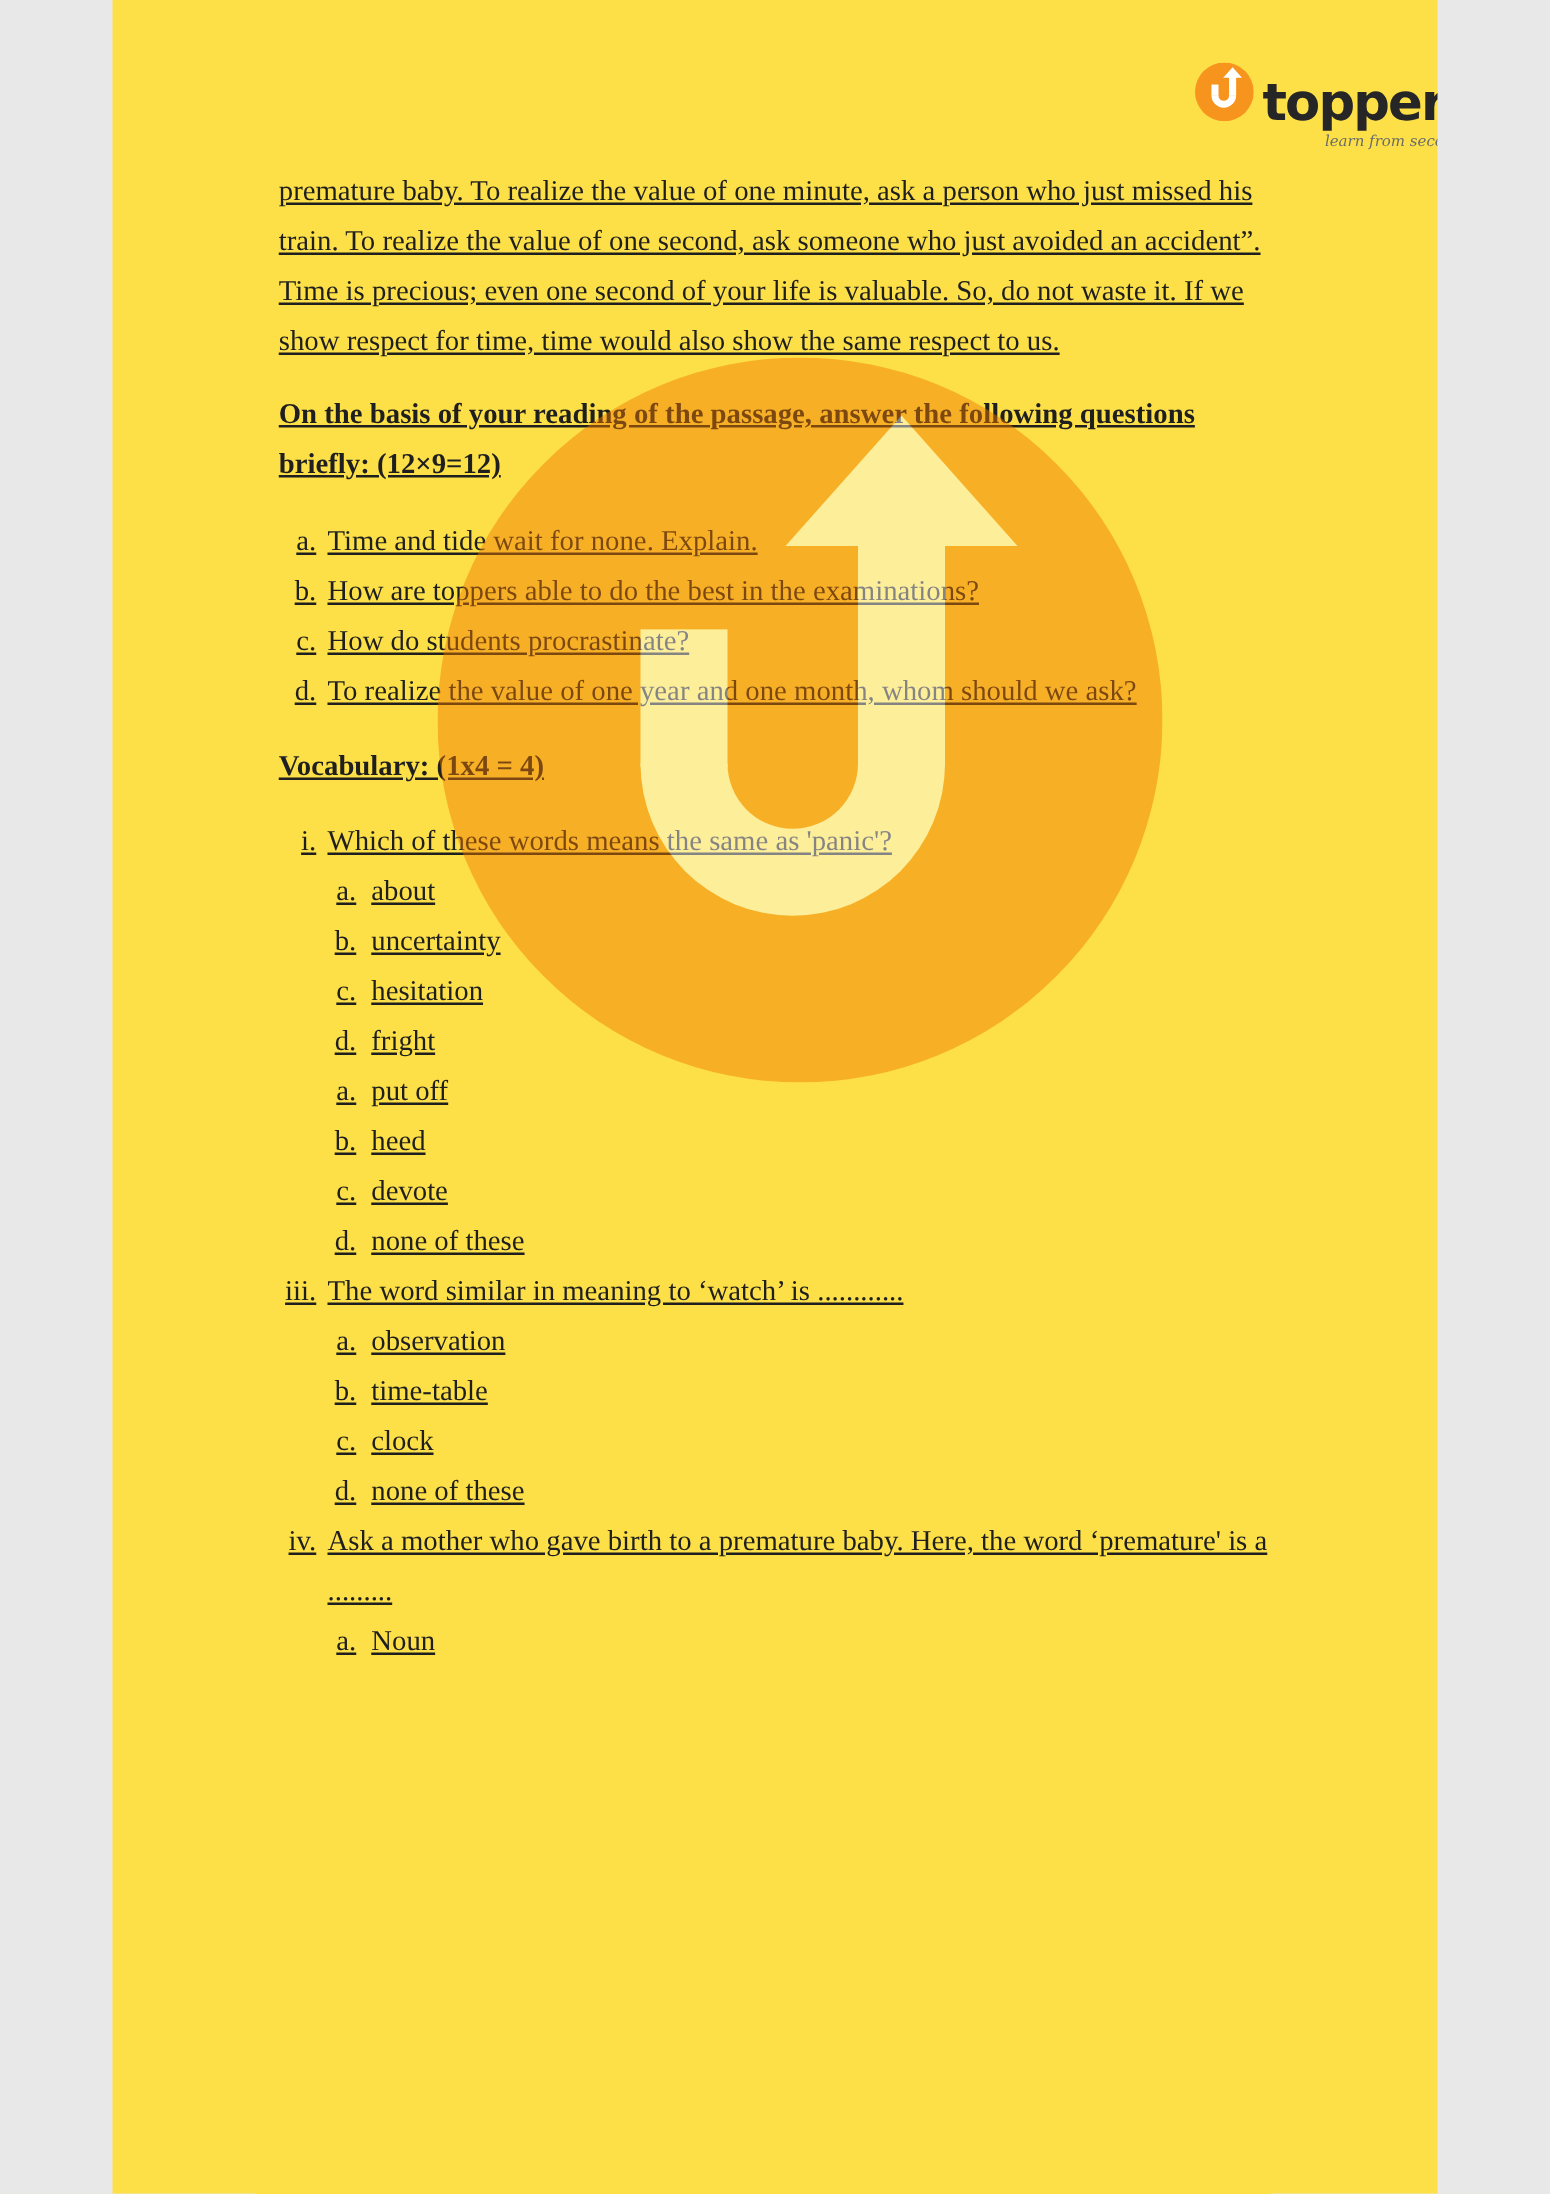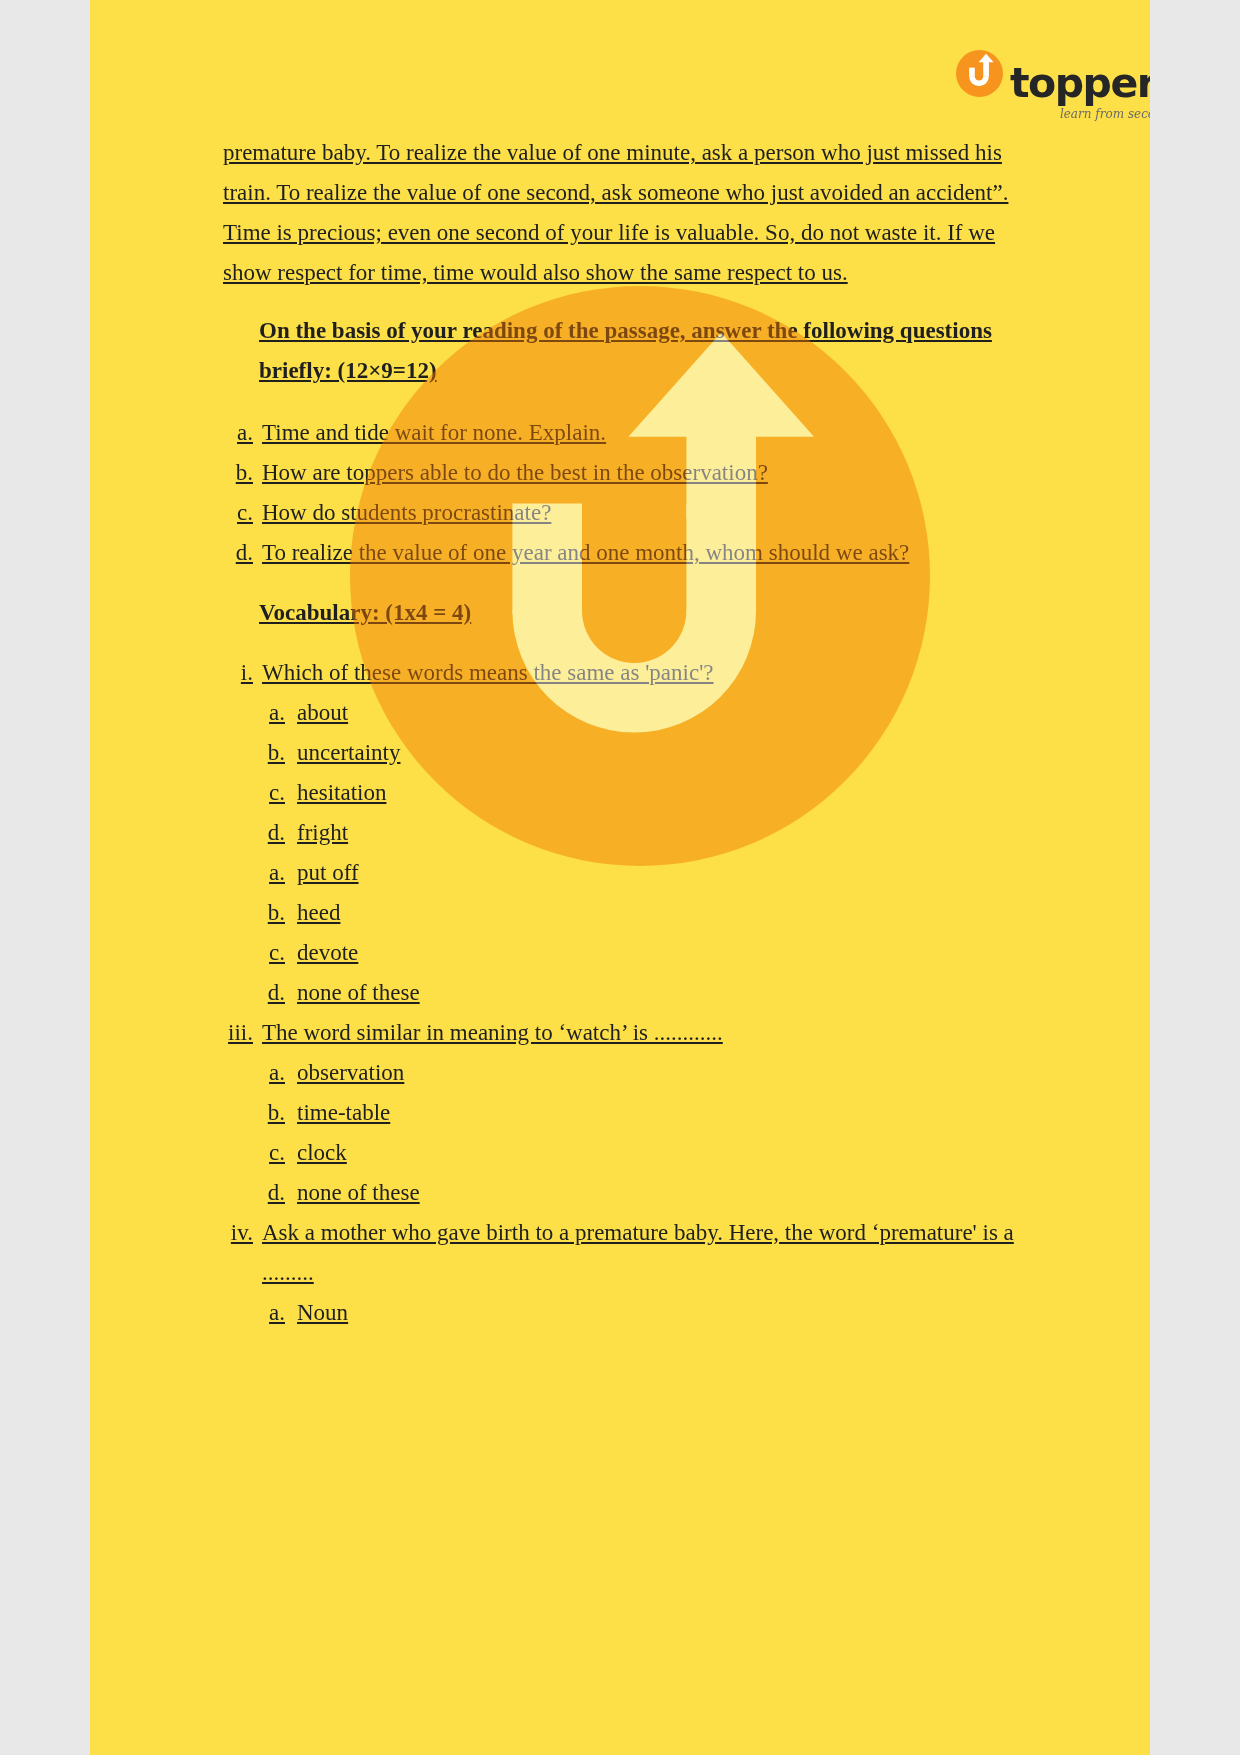--- a/index.html
+++ b/index.html
@@ -41,21 +41,21 @@
   .content {
     position: absolute;
     left: 133px;
     top: 133px;
     width: 985px;
     font-size: 23px;
     line-height: 40px;
     z-index: 1;
     text-decoration: underline;
   }
-  .heading { font-weight: bold; margin-left: 36px; }
+  .heading { font-weight: bold; }
   .h-instruction { margin-top: 18px; }
   .h-answer { margin-top: 24px; }
   .h-vocab { margin-top: 20px; }
   .qa-list { margin-top: 22px; }
   .vocab-list { margin-top: 20px; }
   .row { display: flex; }
   .row-label { flex: 0 0 30px; text-align: right; margin-right: 9px; white-space: nowrap; }
   .row-text { flex: 1 1 auto; }
   .opt { margin-left: 42px; }
   .opt .row-label { flex: 0 0 20px; margin-right: 12px; }
@@ -109,21 +109,21 @@
     </div>
 
 
     <div class="qa-list">
       <div class="row">
         <div class="row-label">a.</div>
         <div class="row-text">Time and tide wait for none. Explain.</div>
       </div>
       <div class="row">
         <div class="row-label">b.</div>
-        <div class="row-text">How are toppers able to do the best in the observation?</div>
+        <div class="row-text">How are toppers able to do the best in the examinations?</div>
       </div>
       <div class="row">
         <div class="row-label">c.</div>
         <div class="row-text">How do students procrastinate?</div>
       </div>
       <div class="row">
         <div class="row-label">d.</div>
         <div class="row-text">To realize the value of one year and one month, whom should we ask?</div>
       </div>
     </div>

